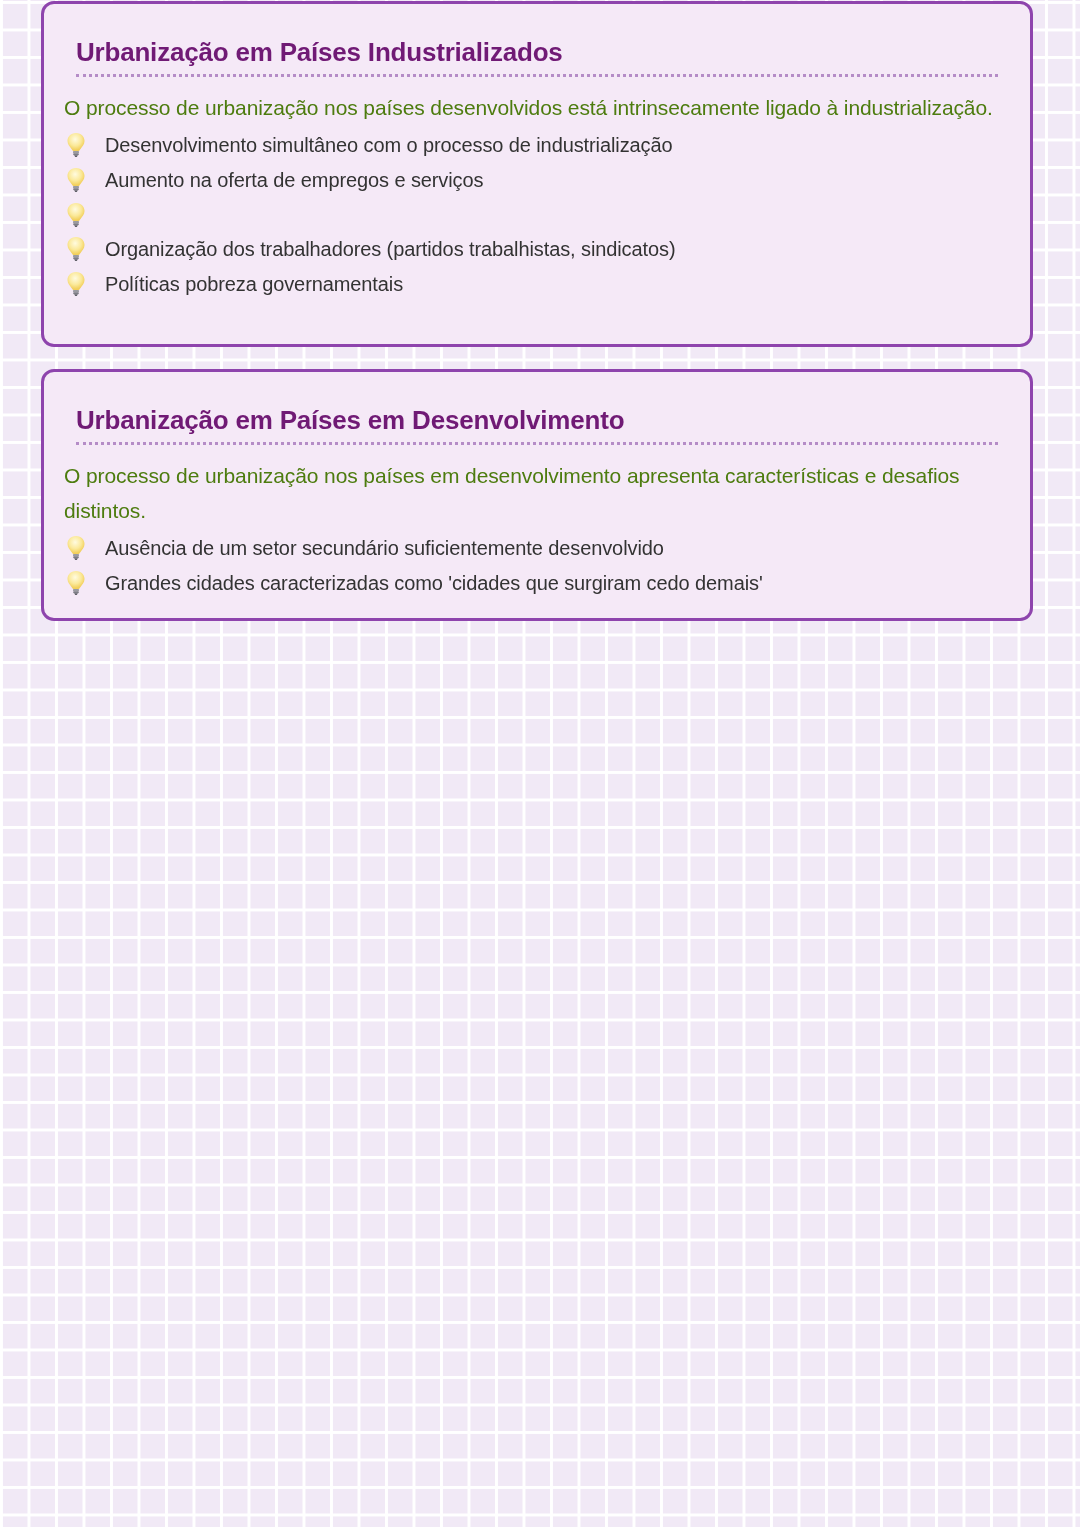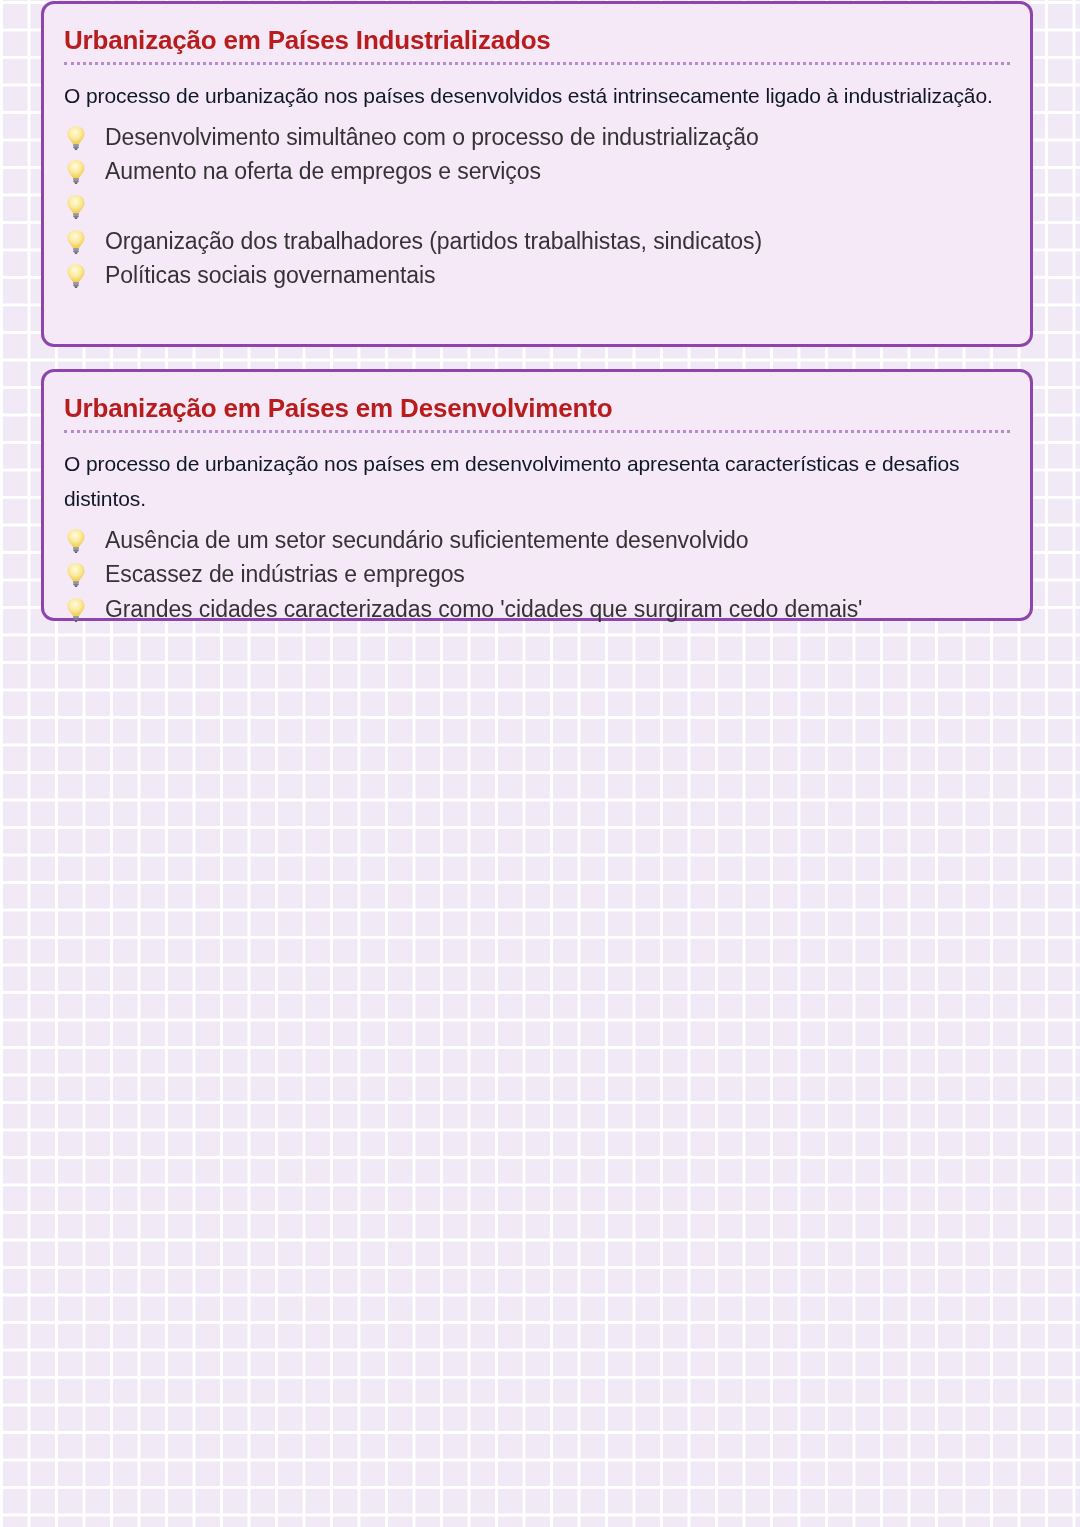--- a/index.html
+++ b/index.html
@@ -32,43 +32,43 @@
       padding: 20px 20px 0 20px;
     }
     #card-1 { top: 1px; height: 346px; }
     #card-2 { top: 369px; height: 252px; }
 
     .card-title {
       font-family: "Liberation Sans", "DejaVu Sans", sans-serif;
       font-weight: bold;
       font-size: 26px;
       line-height: 32px;
-      color: #b91c1c;
-      margin: 0;
+      color: #701a75;
+      margin: 12px;
       padding-bottom: 6px;
       border-bottom: 3px dotted #b58cc7;
       letter-spacing: -0.2px;
     }
     .card-intro {
       font-size: 21px;
       line-height: 35px;
-      color: #0f172a;
+      color: #4d7c0f;
       margin: 13px 0 0 0;
       letter-spacing: -0.1px;
     }
     .bullet-list {
       list-style: none;
       margin: 3px 0 0 0;
       padding: 0;
     }
     .bullet-item {
       display: flex;
-      align-items: flex-end;
+      align-items: center;
       height: 34.7px;
-      font-size: 23px;
+      font-size: 20px;
       color: #333333;
       letter-spacing: -0.1px;
     }
     .bulb {
       width: 20px;
       height: 26px;
       margin-left: 2px;
       margin-right: 19px;
       flex: 0 0 auto;
       display: inline-block;
@@ -117,41 +117,35 @@
     <li class="bullet-item">
       <svg class="bulb">
           <use href="#bulb-symbol"></use>
         </svg>
       <span>Organização dos trabalhadores (partidos trabalhistas, sindicatos)</span>
     </li>
     <li class="bullet-item">
       <svg class="bulb">
           <use href="#bulb-symbol"></use>
         </svg>
-      <span>Políticas sociais governamentais</span>
+      <span>Políticas pobreza governamentais</span>
     </li>
   </ul>
 </section>
 
 <section class="card" id="card-2">
   <h2 class="card-title">Urbanização em Países em Desenvolvimento</h2>
   <p class="card-intro">O processo de urbanização nos países em desenvolvimento apresenta características e desafios distintos.</p>
   <ul class="bullet-list">
     <li class="bullet-item">
       <svg class="bulb">
           <use href="#bulb-symbol"></use>
         </svg>
       <span>Ausência de um setor secundário suficientemente desenvolvido</span>
     </li>
     <li class="bullet-item">
       <svg class="bulb">
           <use href="#bulb-symbol"></use>
         </svg>
-      <span>Escassez de indústrias e empregos</span>
-    </li>
-    <li class="bullet-item">
-      <svg class="bulb">
-          <use href="#bulb-symbol"></use>
-        </svg>
       <span>Grandes cidades caracterizadas como 'cidades que surgiram cedo demais'</span>
     </li>
   </ul>
 </section>
 
 </body></html>

